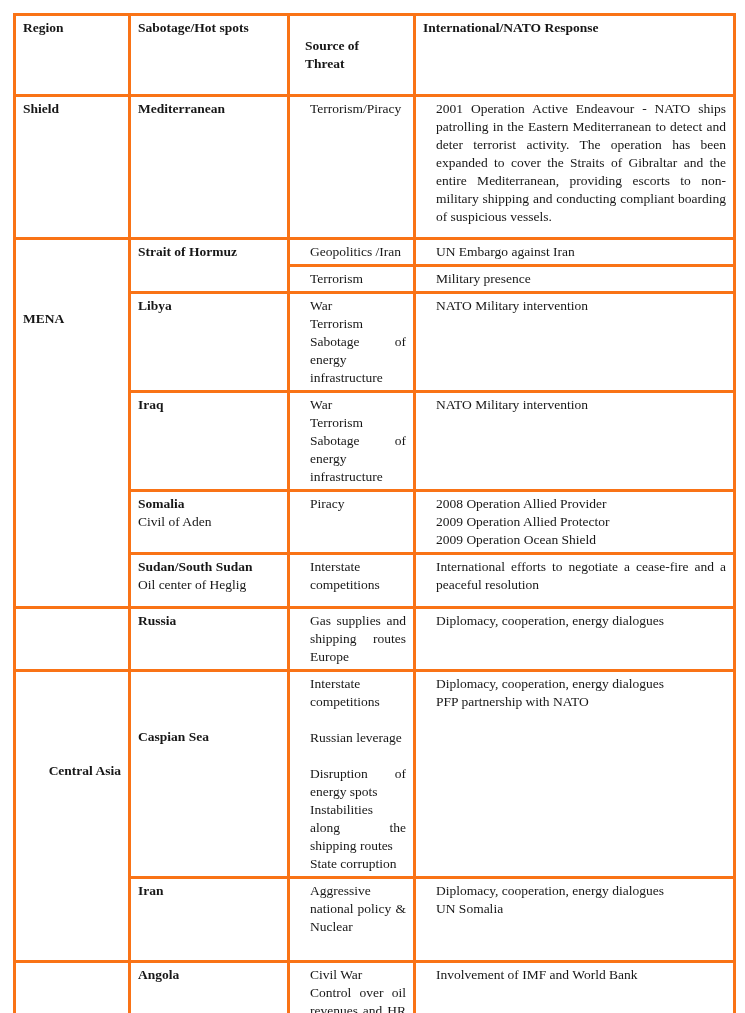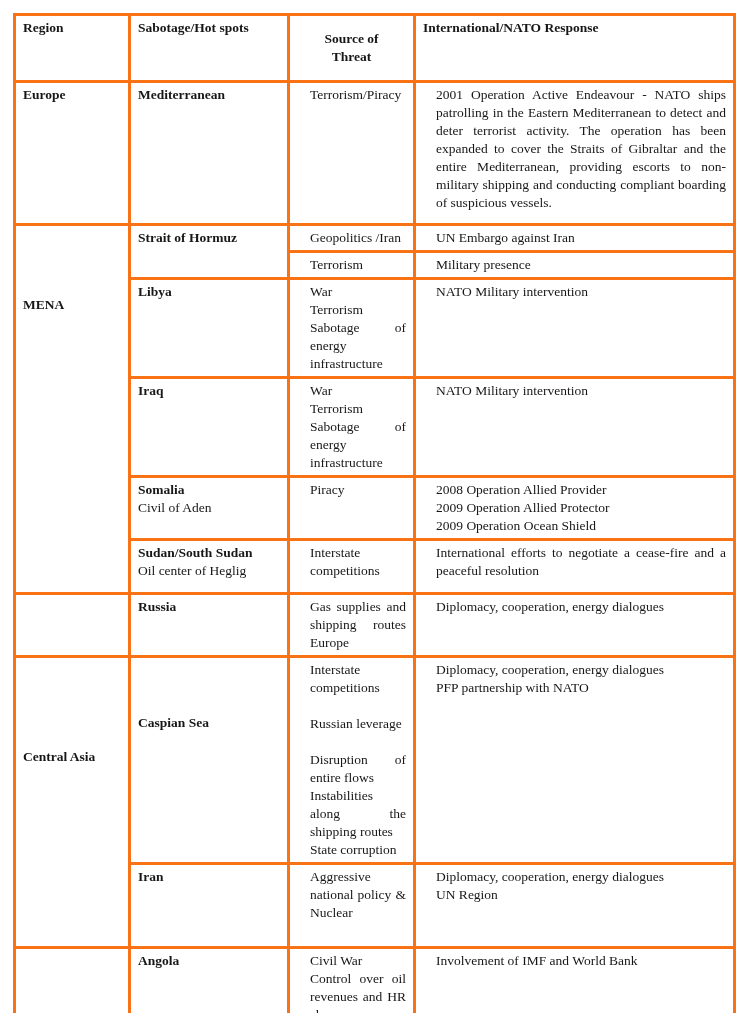--- a/index.html
+++ b/index.html
@@ -23,24 +23,24 @@
   th, td {
     border: 3px solid #f97316;
     vertical-align: top;
     padding: 3px 7px;
     font-size: 13.5px;
     line-height: 18px;
     color: #171717;
     overflow: hidden;
   }
   th { font-weight: bold; text-align: left; }
-  th.th-center { text-align: center; padding: 14px 15px; }
+  th.th-center { padding: 21px 15px; }
   td.region { font-weight: bold; }
   td.pt-mena    { padding-top: 70px; margin-left: 20px; }
-  td.pt-central { padding-top: 90px; }
+  td.pt-central { padding-top: 90px; text-align: right; }
   td.pt-africa  { padding-top: 92px; }
   td.pt-caspian { padding-top: 56px; }
   td.threat, td.response { text-align: justify; padding-left: 20px; }
   .country-name { font-weight: bold; }
   .country-sub  { font-weight: normal; }
   .para { min-height: 18px; }
   tr.h-header  { height: 33px; }
   tr.h-med     { height: 143px; }
   tr.h-hz1     { height: 26px; }
   tr.h-hz2     { height: 24px; }
@@ -67,21 +67,21 @@
 
   <tbody>
       <tr class="h-header">
     <th>Region</th>
     <th>Sabotage/Hot spots</th>
     <th class="th-center">Source of Threat</th>
     <th>International/NATO Response</th>
   </tr>
 
   <tr class="h-med">
-    <td class="region">Europe</td>
+    <td class="region">Shield</td>
     <td>
       <div class="country-name">Mediterranean</div>
     </td>
     <td class="threat">
           <div class="para">Terrorism/Piracy</div>
         </td>
     <td class="response">
           <div class="para">2001 Operation Active Endeavour - NATO ships patrolling in the Eastern Mediterranean to detect and deter terrorist activity. The operation has been expanded to cover the Straits of Gibraltar and the entire Mediterranean, providing escorts to non-military shipping and conducting compliant boarding of suspicious vessels.</div>
         </td>
   </tr>
@@ -172,40 +172,40 @@
   <tr class="h-caspian">
     <td class="region pt-central" rowspan="2">Central Asia</td>
     <td class="pt-caspian">
       <div class="country-name">Caspian Sea</div>
     </td>
     <td class="threat">
           <div class="para">Interstate competitions</div>
           <div class="para"></div>
           <div class="para">Russian leverage</div>
           <div class="para"></div>
-          <div class="para">Disruption of entire flows</div>
+          <div class="para">Disruption of energy spots</div>
           <div class="para">Instabilities along the shipping routes</div>
           <div class="para">State corruption</div>
         </td>
     <td class="response">
           <div class="para">Diplomacy, cooperation, energy dialogues</div>
           <div class="para">PFP partnership with NATO</div>
         </td>
   </tr>
 
   <tr class="h-iran">
     <td>
       <div class="country-name">Iran</div>
     </td>
     <td class="threat">
           <div class="para">Aggressive national policy &amp; Nuclear</div>
         </td>
     <td class="response">
           <div class="para">Diplomacy, cooperation, energy dialogues</div>
-          <div class="para">UN Region</div>
+          <div class="para">UN Somalia</div>
         </td>
   </tr>
 
   <tr class="h-angola">
     <td class="region pt-africa" rowspan="2">Africa</td>
     <td>
       <div class="country-name">Angola</div>
     </td>
     <td class="threat">
           <div class="para">Civil War</div>

